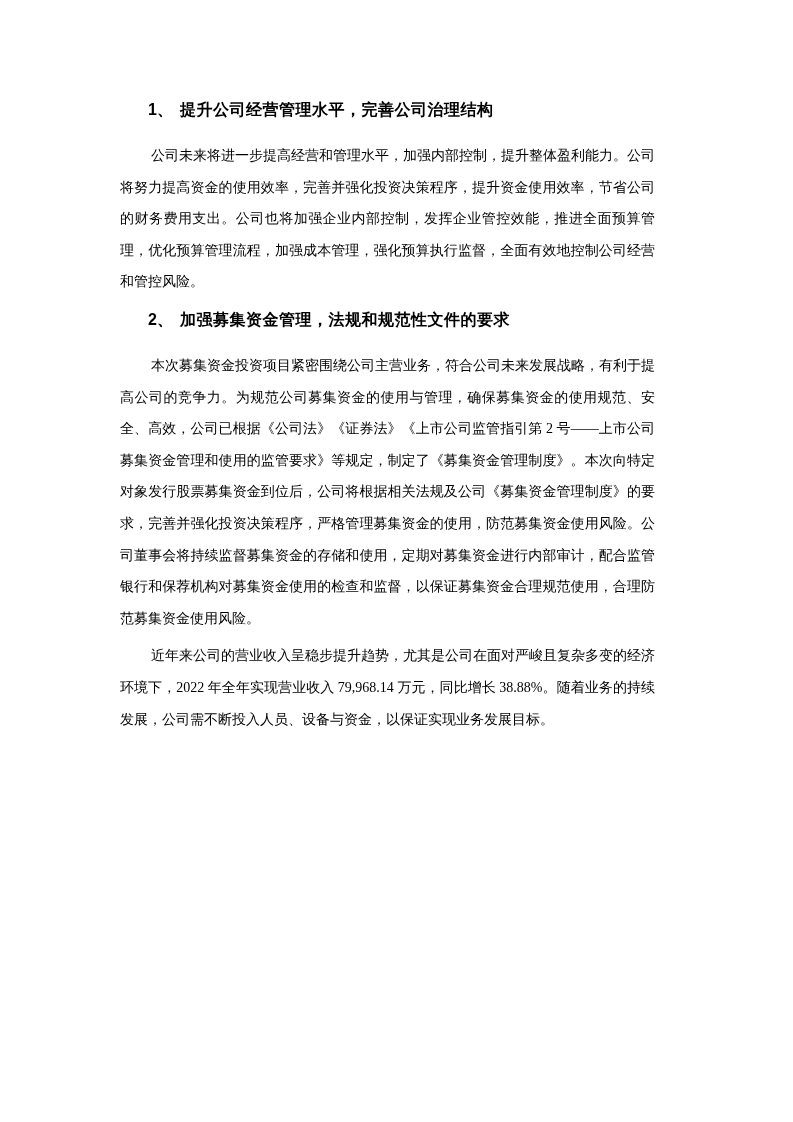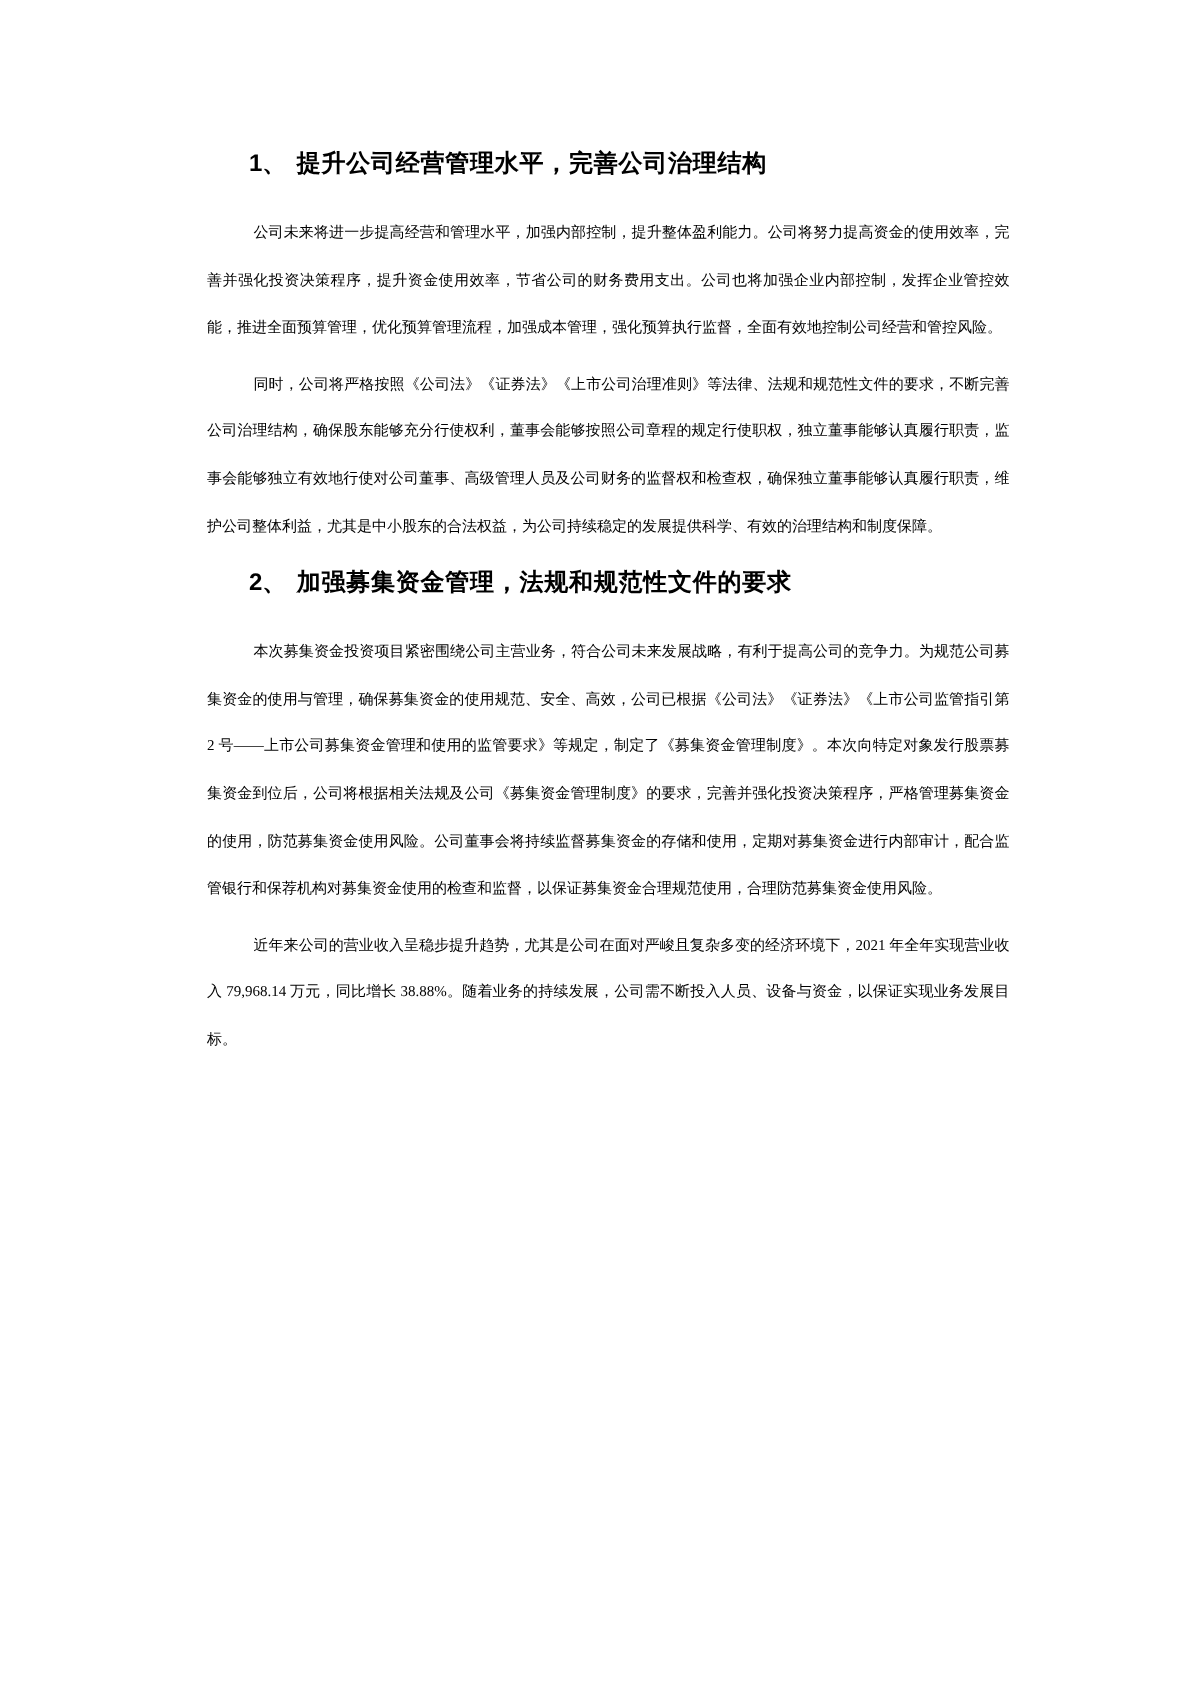--- a/index.html
+++ b/index.html
@@ -13,57 +13,55 @@
     color: #000000;
     font-family: "Liberation Serif", "DejaVu Serif", serif;
     overflow: hidden;
   }
   .page {
     box-sizing: border-box;
     width: 776px;
     height: 1122px;
     padding: 90px 121px 0 120px;
     background: #ffffff;
-    margin-left: 18px;
   }
   .section-heading {
     font-family: "Liberation Sans", "DejaVu Sans", sans-serif;
     font-weight: bold;
     font-size: 16px;
     line-height: 32px;
     margin: 4px 0 14px 0;
     padding-left: 28px;
     letter-spacing: 0.5px;
   }
   .section-heading .heading-num {
     margin-right: 7px;
     letter-spacing: 0;
   }
   .body-para {
-    font-size: 10px;
+    font-size: 14px;
     line-height: 31.6px;
     text-align: justify;
     text-justify: inter-ideograph;
     text-indent: 31px;
     margin: 0 0 6px 0;
   }
 </style>
 </head>
 <body>
 
 <div class="page">
 
   <div class="section">
     <h2 class="section-heading"><span class="heading-num">1、</span><span>提升公司经营管理水平，完善公司治理结构</span></h2>
     <p class="body-para">公司未来将进一步提高经营和管理水平，加强内部控制，提升整体盈利能力。公司将努力提高资金的使用效率，完善并强化投资决策程序，提升资金使用效率，节省公司的财务费用支出。公司也将加强企业内部控制，发挥企业管控效能，推进全面预算管理，优化预算管理流程，加强成本管理，强化预算执行监督，全面有效地控制公司经营和管控风险。</p>
-    <p class="body-para">同时，公司将严格按照《公司法》《证券法》《上市公司治理准则》等法律、法规和规范性文件的要求，不断完善公司治理结构，确保股东能够充分行使权利，董事会能够按照公司章程的规定行使职权，独立董事能够认真履行职责，监事会能够独立有效地行使对公司董事、高级管理人员及公司财务的监督权和检查权，确保独立董事能够认真履行职责，维护公司整体利益，尤其是中小股东的合法权益，为公司持续稳定的发展提供科学、有效的治理结构和制度保障。</p>
   </div>
 
   <div class="section">
     <h2 class="section-heading"><span class="heading-num">2、</span><span>加强募集资金管理，法规和规范性文件的要求</span></h2>
     <p class="body-para">本次募集资金投资项目紧密围绕公司主营业务，符合公司未来发展战略，有利于提高公司的竞争力。为规范公司募集资金的使用与管理，确保募集资金的使用规范、安全、高效，公司已根据《公司法》《证券法》《上市公司监管指引第 2 号——上市公司募集资金管理和使用的监管要求》等规定，制定了《募集资金管理制度》。本次向特定对象发行股票募集资金到位后，公司将根据相关法规及公司《募集资金管理制度》的要求，完善并强化投资决策程序，严格管理募集资金的使用，防范募集资金使用风险。公司董事会将持续监督募集资金的存储和使用，定期对募集资金进行内部审计，配合监管银行和保荐机构对募集资金使用的检查和监督，以保证募集资金合理规范使用，合理防范募集资金使用风险。</p>
   </div>
 
   <div class="section">
-    <p class="body-para">近年来公司的营业收入呈稳步提升趋势，尤其是公司在面对严峻且复杂多变的经济环境下，2021 年全年实现营业收入 79,968.14 万元，同比增长 38.88%。随着业务的持续发展，公司需不断投入人员、设备与资金，以保证实现业务发展目标。</p>
+    <p class="body-para">近年来公司的营业收入呈稳步提升趋势，尤其是公司在面对严峻且复杂多变的经济环境下，2022 年全年实现营业收入 79,968.14 万元，同比增长 38.88%。随着业务的持续发展，公司需不断投入人员、设备与资金，以保证实现业务发展目标。</p>
   </div>
 
 </div>
 
 </body></html>

